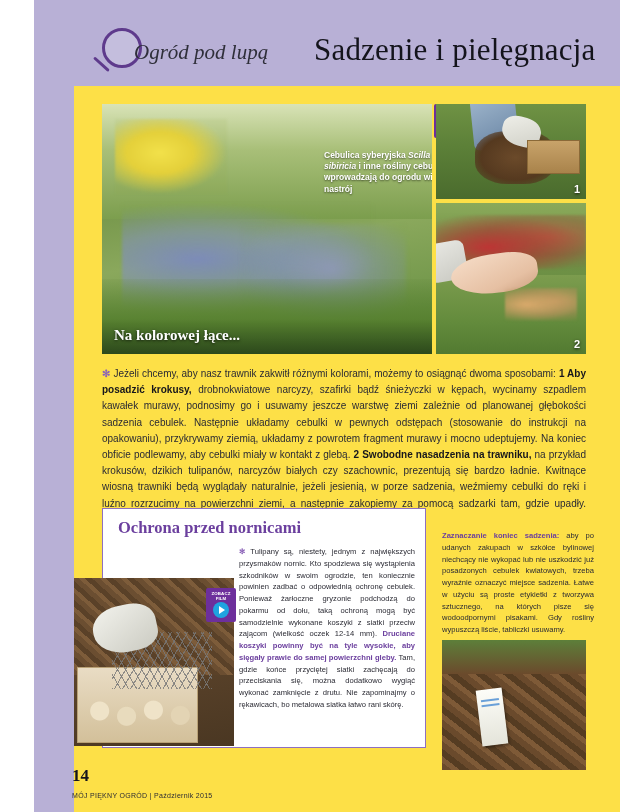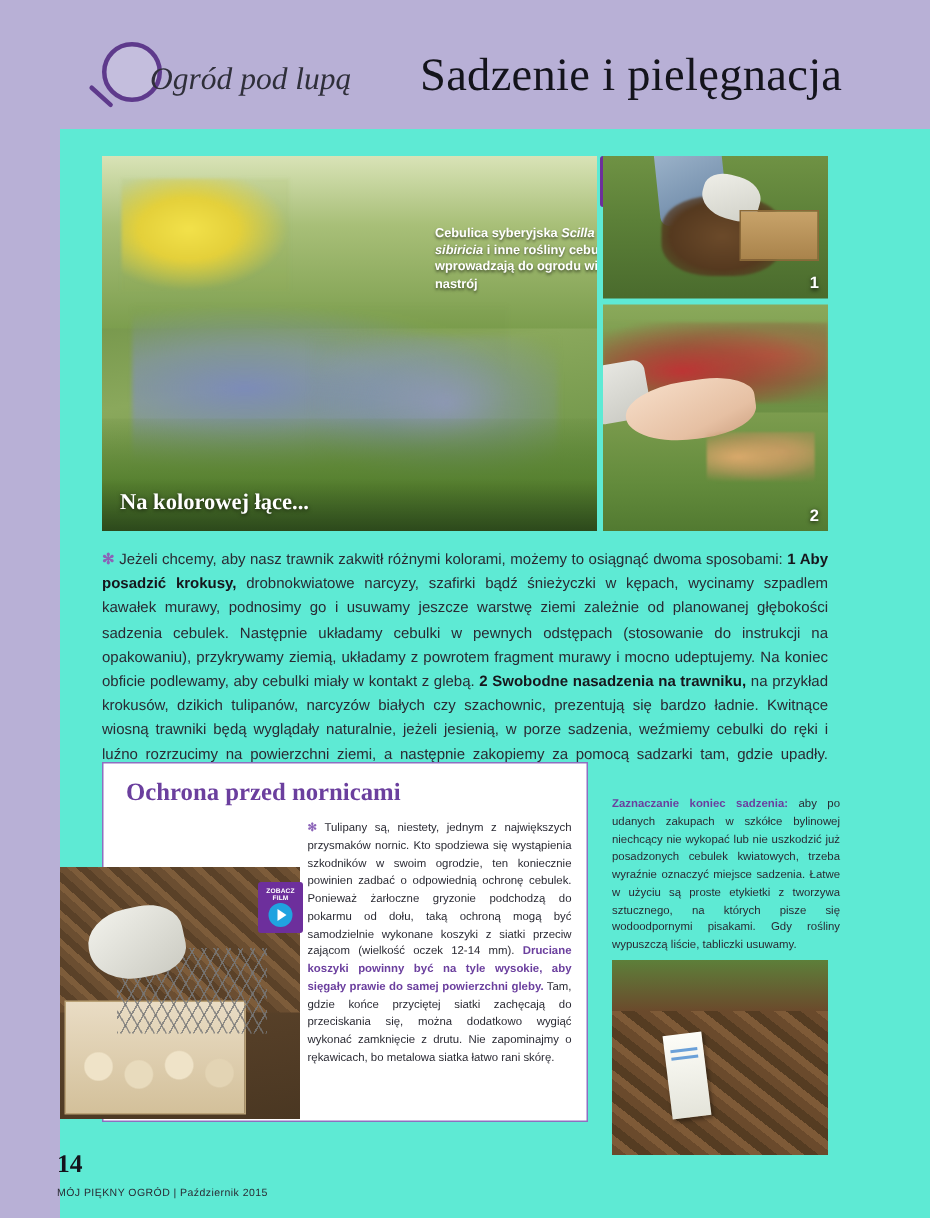--- a/index.html
+++ b/index.html
@@ -12,21 +12,22 @@
     height: 812px;
     position: relative;
     font-family: "Liberation Sans", sans-serif;
     overflow: hidden;
   }
 
   
   .page {
     position: absolute;
     inset: 0;
-    background: #5eead4;
+    background: #fde047;
+    margin-left: 34px;
   }
 
   
   .left-bar {
     position: absolute;
     left: 0; top: 0;
     width: 40px; height: 812px;
     background: #b8b0d6;
   }
   

